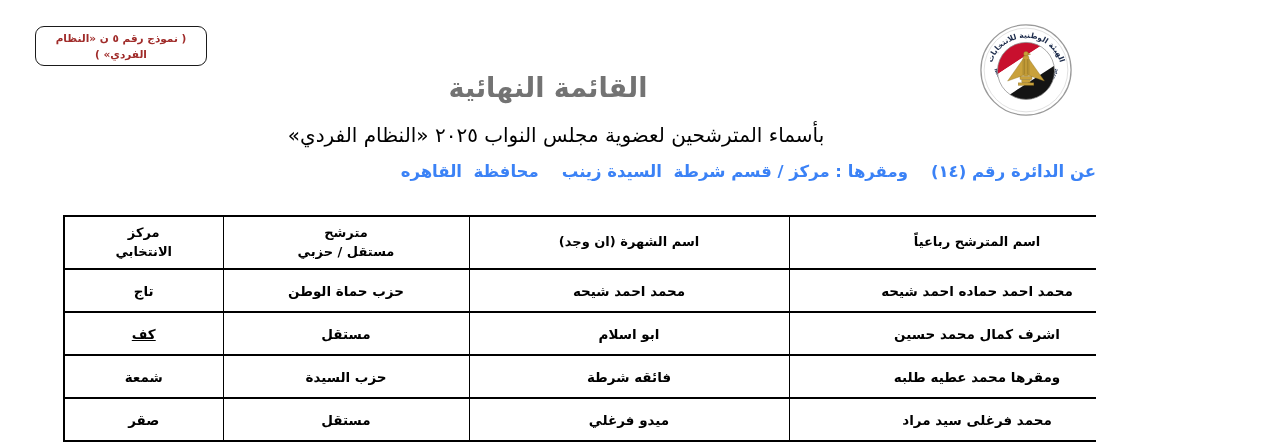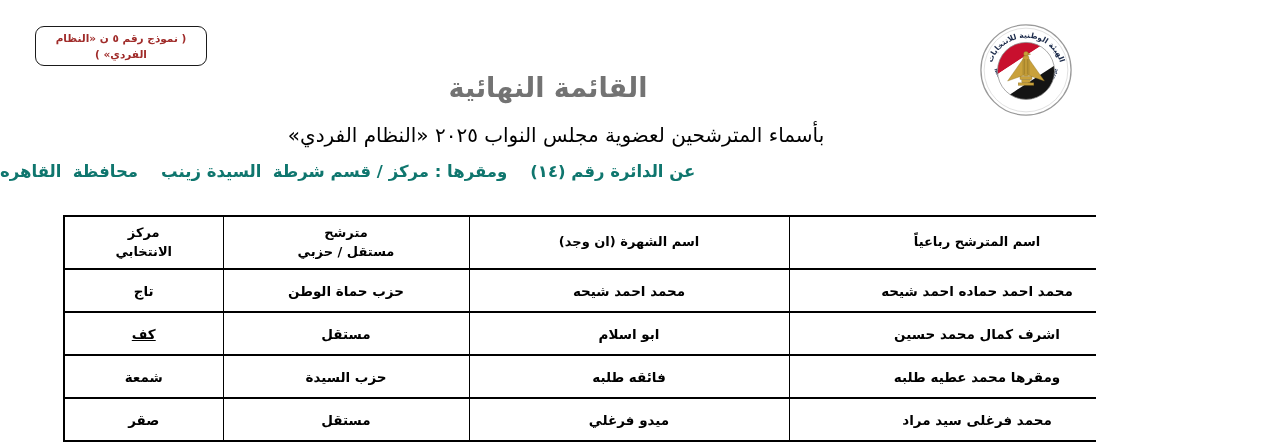--- a/index.html
+++ b/index.html
@@ -28,22 +28,22 @@
     text-align:center;direction:rtl;
     color:#737373;font-size:27px;font-weight:bold;letter-spacing:1px;
   }
   .subtitle{
     position:absolute;top:123px;left:0;width:100%;
     text-align:center;direction:rtl;
     color:#000;font-size:20px;font-weight:normal;margin-left:8px;
   }
   .district{
     position:absolute;top:162px;left:0;width:100%;
-    text-align:left;direction:rtl;
-    color:#0f766e;font-size:16.5px;font-weight:bold;
+    text-align:right;direction:rtl;
+    color:#3b82f6;font-size:16.5px;font-weight:bold;
     white-space:pre;
   }
   
   table.list{
     position:absolute;left:63px;top:215px;
     width:1155px;
     border-collapse:collapse;
     direction:rtl;
     table-layout:fixed;
   }
@@ -147,21 +147,21 @@
       <tr>
         <td class="serial">2</td>
         <td>اشرف كمال محمد حسين</td>
         <td>ابو اسلام</td>
         <td>مستقل</td>
         <td class="underline">كف</td>
       </tr>
       <tr>
         <td class="serial">3</td>
         <td>ومقرها محمد عطيه طلبه</td>
-        <td>فائقه طلبه</td>
+        <td>فائقه شرطة</td>
         <td>حزب السيدة</td>
         <td>شمعة</td>
       </tr>
       <tr>
         <td class="serial">4</td>
         <td>محمد فرغلى سيد مراد</td>
         <td>ميدو فرغلي</td>
         <td>مستقل</td>
         <td>صقر</td>
       </tr>

